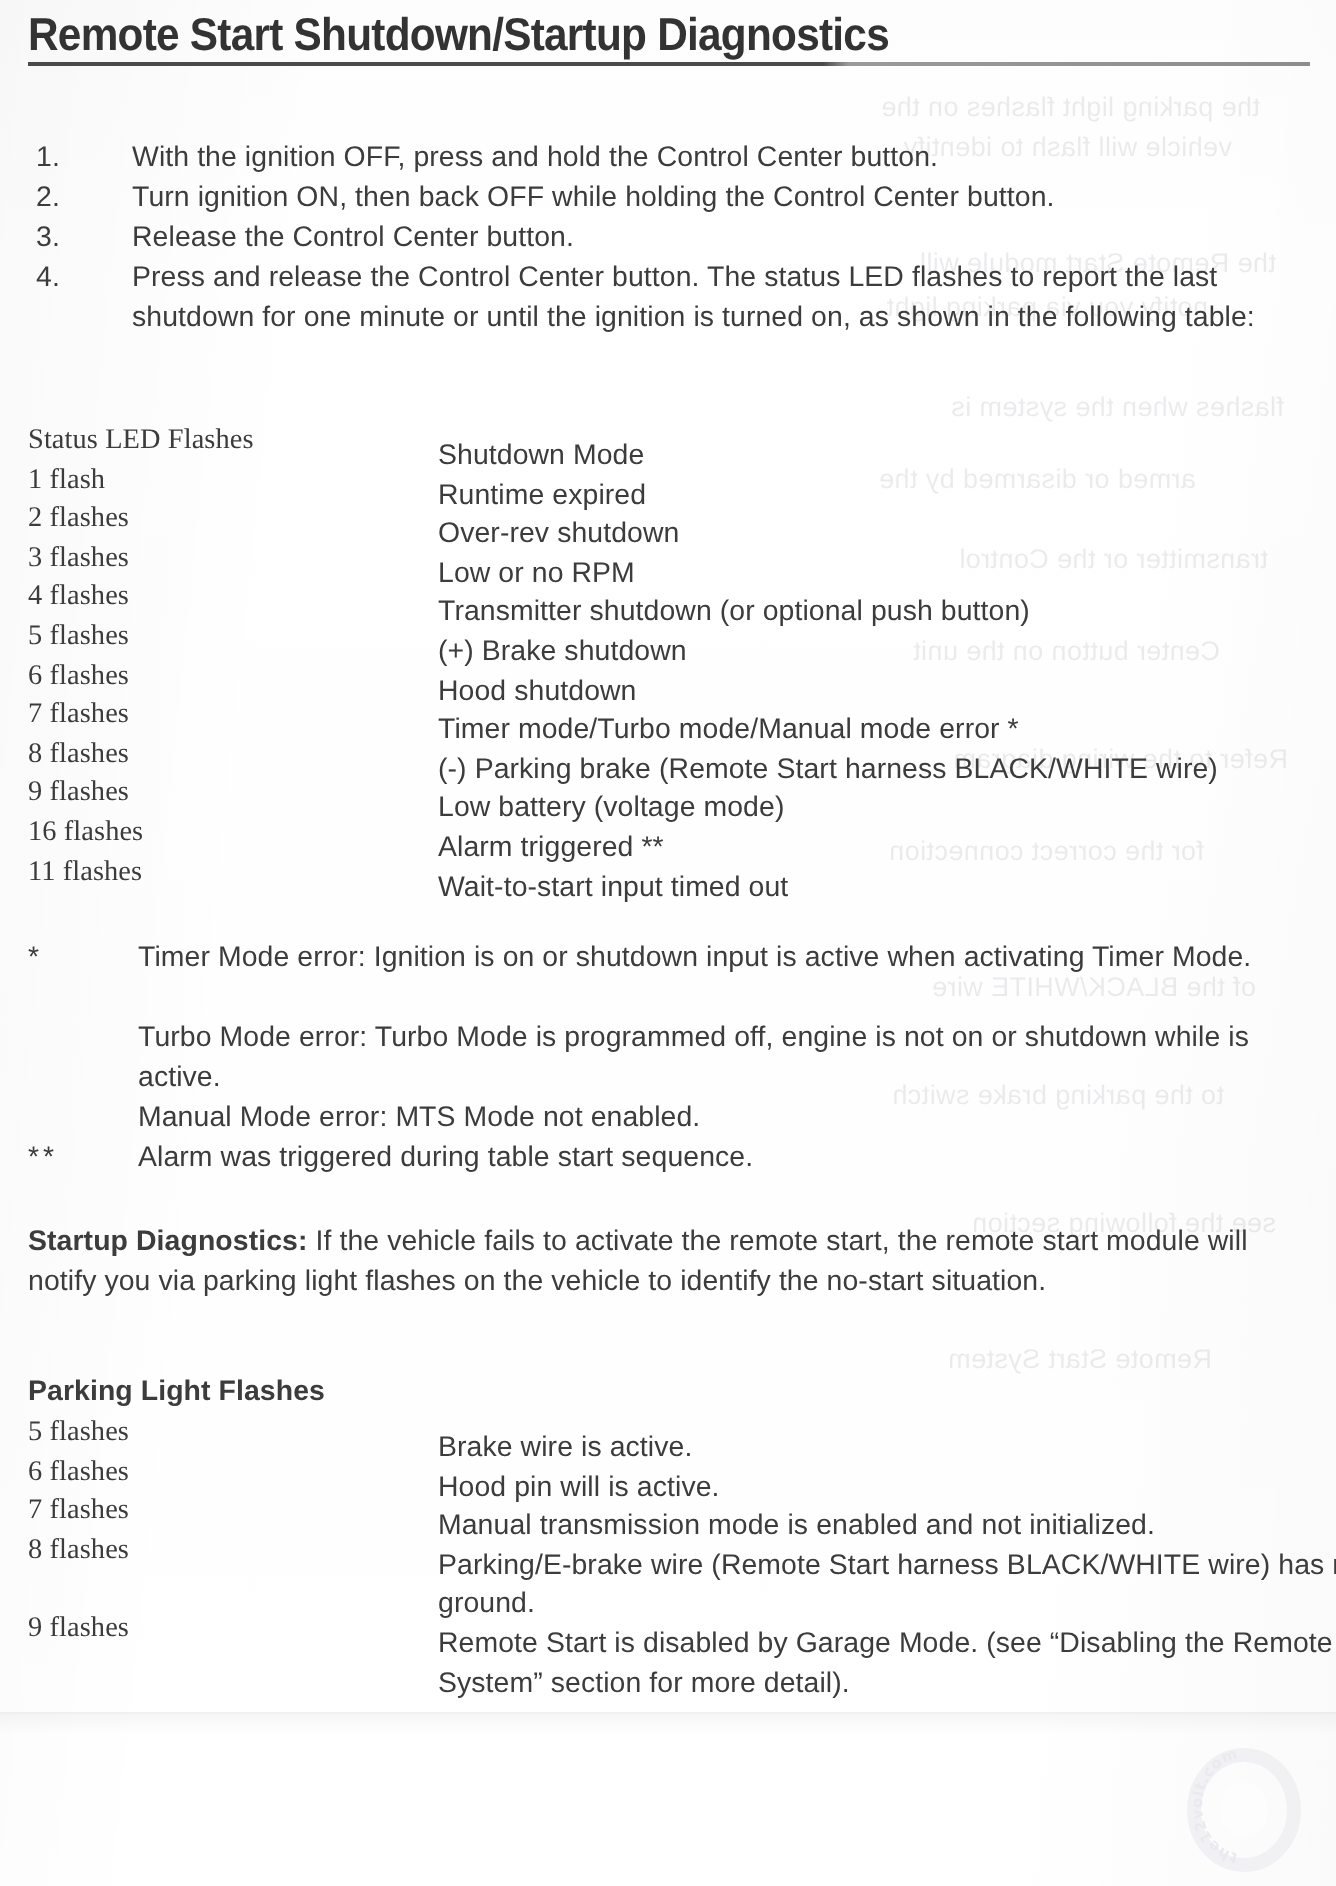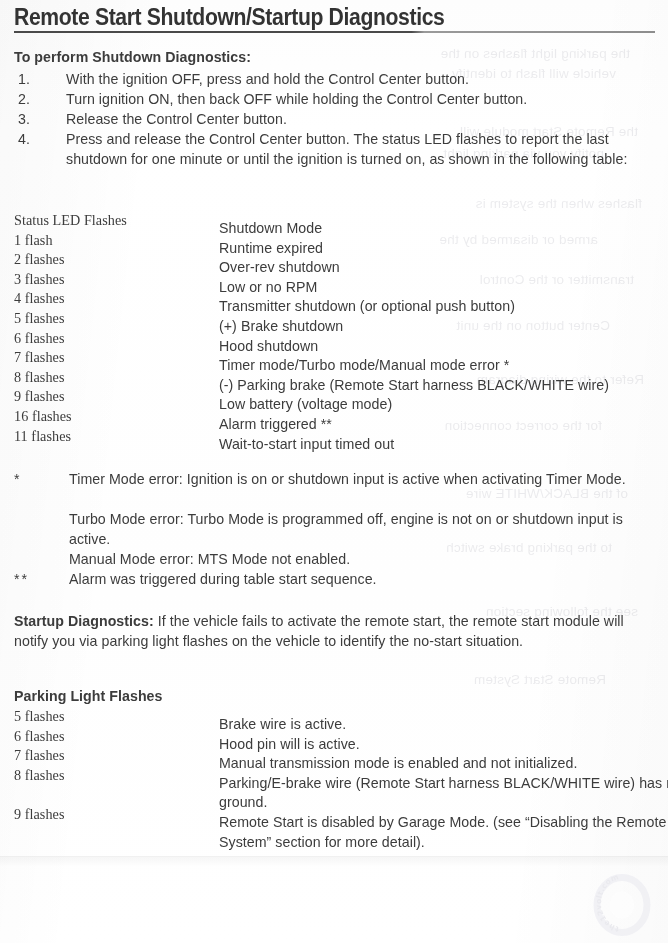--- a/index.html
+++ b/index.html
@@ -208,21 +208,20 @@
     <div class="gl" style="left: 62px; top: 672px;">Remote Start System</div>
   </div>
 
 <div id="content">
 
   <div id="title-wrap">
     <div id="doc-title">Remote Start Shutdown/Startup Diagnostics</div>
     <div id="title-rule"></div>
   </div>
 
-  <div class="blk body-text bold" style="left:14px; top:48px;">To perform Shutdown Diagnostics:</div>
 
   <div class="num-row body-text" style="left:18px; top:70px; width:634px;">
     <span class="num">1.</span>
     <span class="num-text">With the ignition OFF, press and hold the Control Center button.</span>
   </div>
   <div class="num-row body-text" style="left:18px; top:90px; width:634px;">
     <span class="num">2.</span>
     <span class="num-text">Turn ignition ON, then back OFF while holding the Control Center button.</span>
   </div>
   <div class="num-row body-text" style="left:18px; top:110px; width:634px;">
@@ -284,21 +283,21 @@
       <span class="tcol-b">Wait-to-start input timed out</span>
     </div>
   </div>
 
   <div class="fn-row body-text" style="left:14px; top:470px; width:638px;">
     <span class="fn-mark">*</span>
     <span class="fn-text">Timer Mode error: Ignition is on or shutdown input is active when activating Timer Mode.</span>
   </div>
   <div class="fn-row body-text" style="left:14px; top:510px; width:638px;">
     <span class="fn-mark"></span>
-    <span class="fn-text">Turbo Mode error: Turbo Mode is programmed off, engine is not on or shutdown input is active.</span>
+    <span class="fn-text">Turbo Mode error: Turbo Mode is programmed off, engine is not on or shutdown while is active.</span>
   </div>
   <div class="fn-row body-text" style="left:14px; top:550px; width:638px;">
     <span class="fn-mark"></span>
     <span class="fn-text">Manual Mode error: MTS Mode not enabled.</span>
   </div>
   <div class="fn-row body-text" style="left:14px; top:570px; width:638px;">
     <span class="fn-mark">**</span>
     <span class="fn-text">Alarm was triggered during table start sequence.</span>
   </div>
 

